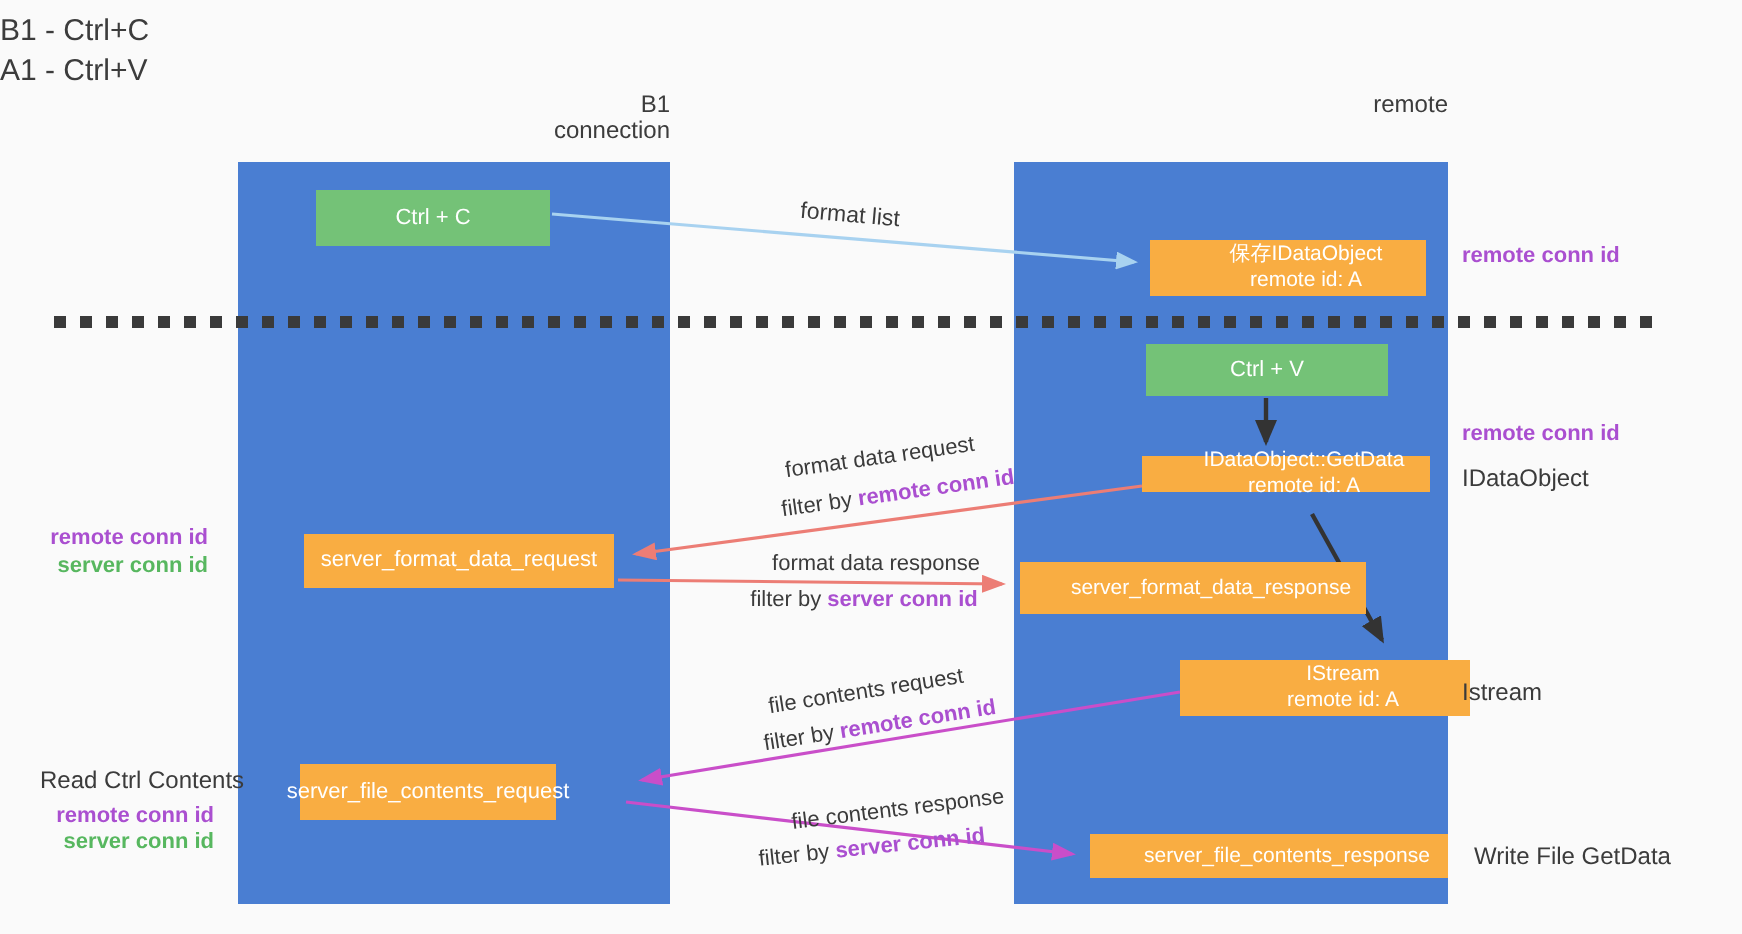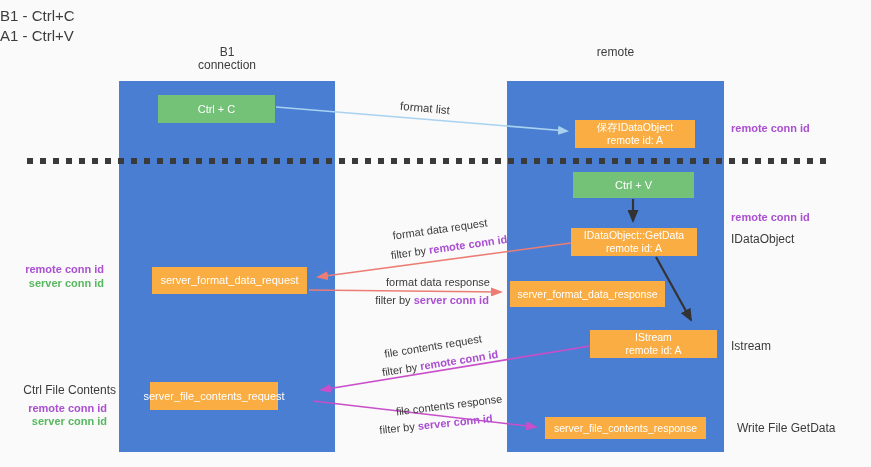--- a/index.html
+++ b/index.html
@@ -1,24 +1,24 @@
 <!DOCTYPE html>
 <html><head>
 <meta charset="utf-8">
 <style>
   html,body { margin:0; padding:0; background:#fafafa; }
   .canvas { position:relative; width:871px; height:467px; background:#fafafa;
             font-family:"Liberation Sans", sans-serif; color:#3b3b3b; overflow:hidden; }
   .title { position:absolute; left:0; right:0; top:6px; text-align:left;
            font-size:15px; line-height:20px; color:#3c3c3c; }
-  .colhdr { position:absolute; text-align:center; font-size:12px; line-height:13px; color:#3c3c3c; }
+  .colhdr { position:absolute; text-align:right; font-size:12px; line-height:13px; color:#3c3c3c; }
   .col { position:absolute; top:81px; height:371px; background:#4a7ed2; }
   .box { position:absolute; display:flex; flex-direction:column; align-items:center;
          justify-content:center; color:#ffffff; text-align:center; font-size:11px; line-height:13px; }
-  .box.small { font-size:10.5px; }
+  .box.small { font-size:10.5px;padding-left:18px; }
   .green { background:#74c277; }
   .orange { background:#f9ad42; }
   svg.overlay { position:absolute; left:0; top:0; pointer-events:none; }
   .flbl { position:absolute; white-space:nowrap; font-size:11px; color:#3b3b3b;
           transform:translate(-50%,-50%) rotate(var(--r,0deg)); }
   .side { position:absolute; white-space:nowrap; font-size:12px; color:#3b3b3b; }
   .conn { font-size:11px; font-weight:bold; }
   .key-purple { color:#aa4fd0; font-weight:bold; }
   .key-green { color:#57b75f; font-weight:bold; }
   .ralign { text-align:right; }
@@ -75,21 +75,21 @@
 
   <div class="box orange small" style="left:575px; top:120px; width:120px; height:28px;">
     <span>保存IDataObject</span>
     <span>remote id: A</span>
   </div>
 
   <div class="box green" style="left:573px; top:172px; width:121px; height:26px;">
     <span>Ctrl + V</span>
   </div>
 
-  <div class="box orange small" style="left:571px; top:228px; width:126px; height:28px;">
+  <div class="box orange small" style="left:571px; top:228px; width:126px; height:18px;">
     <span>IDataObject::GetData</span>
     <span>remote id: A</span>
   </div>
 
   <div class="box orange" style="left:152px; top:267px; width:155px; height:27px;">
     <span>server_format_data_request</span>
   </div>
 
   <div class="box orange small" style="left:510px; top:281px; width:155px; height:26px;">
     <span>server_format_data_response</span>
@@ -137,19 +137,19 @@
   <div class="side conn key-purple" style="left:731px; top:122px;">remote conn id</div>
   <div class="side conn key-purple" style="left:731px; top:211px;">remote conn id</div>
   <div class="side" style="left:731px; top:232px;">IDataObject</div>
   <div class="side" style="left:731px; top:339px;">Istream</div>
   <div class="side" style="left:737px; top:421px;">Write File GetData</div>
 
   <div class="side ralign" style="left:18px; width:86px; top:262px; line-height:14px;">
     <div class="conn key-purple">remote conn id</div>
     <div class="conn key-green">server conn id</div>
   </div>
-  <div class="side ralign" style="left:20px; width:96px; top:383px;">Ctrl File Contents</div>
+  <div class="side ralign" style="left:20px; width:96px; top:383px;">Read Ctrl Contents</div>
   <div class="side ralign" style="left:20px; width:87px; top:402px; line-height:13px;">
     <div class="conn key-purple">remote conn id</div>
     <div class="conn key-green">server conn id</div>
   </div>
 
 </div>
 
 </body></html>

